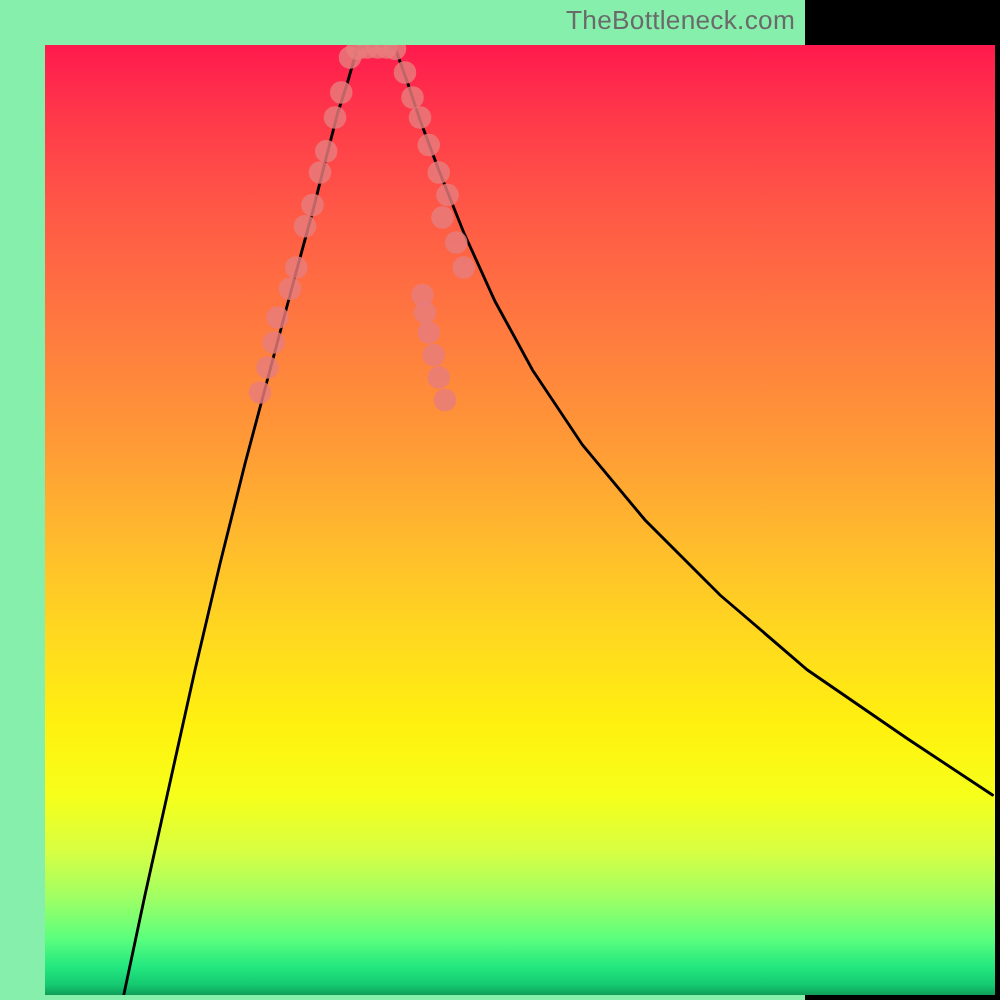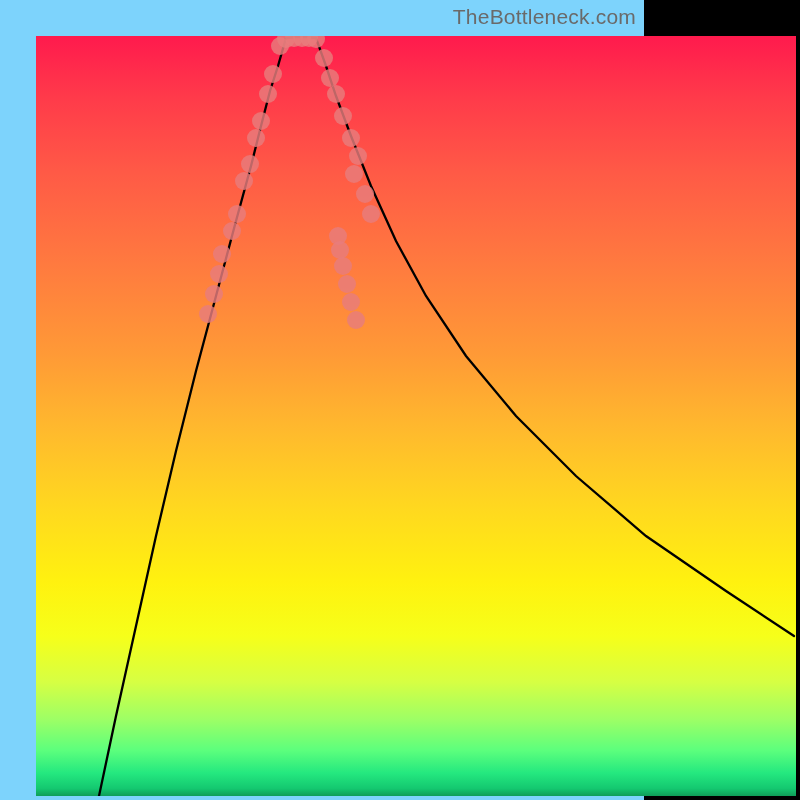--- a/index.html
+++ b/index.html
@@ -10,21 +10,21 @@
     background: #000000;
     overflow: hidden;
     font-family: Arial, Helvetica, sans-serif;
   }
   .frame {
     position: absolute;
     left: 0;
     top: 0;
     width: 644px;
     height: 800px;
-    background: #7dd3fc;
+    background: #86efac;
   }
   .plot-area {
     position: absolute;
     left: 36px;
     top: 36px;
     width: 760px;
     height: 760px;
     background: linear-gradient(
       to bottom,
       #ff1a4d 0%,

